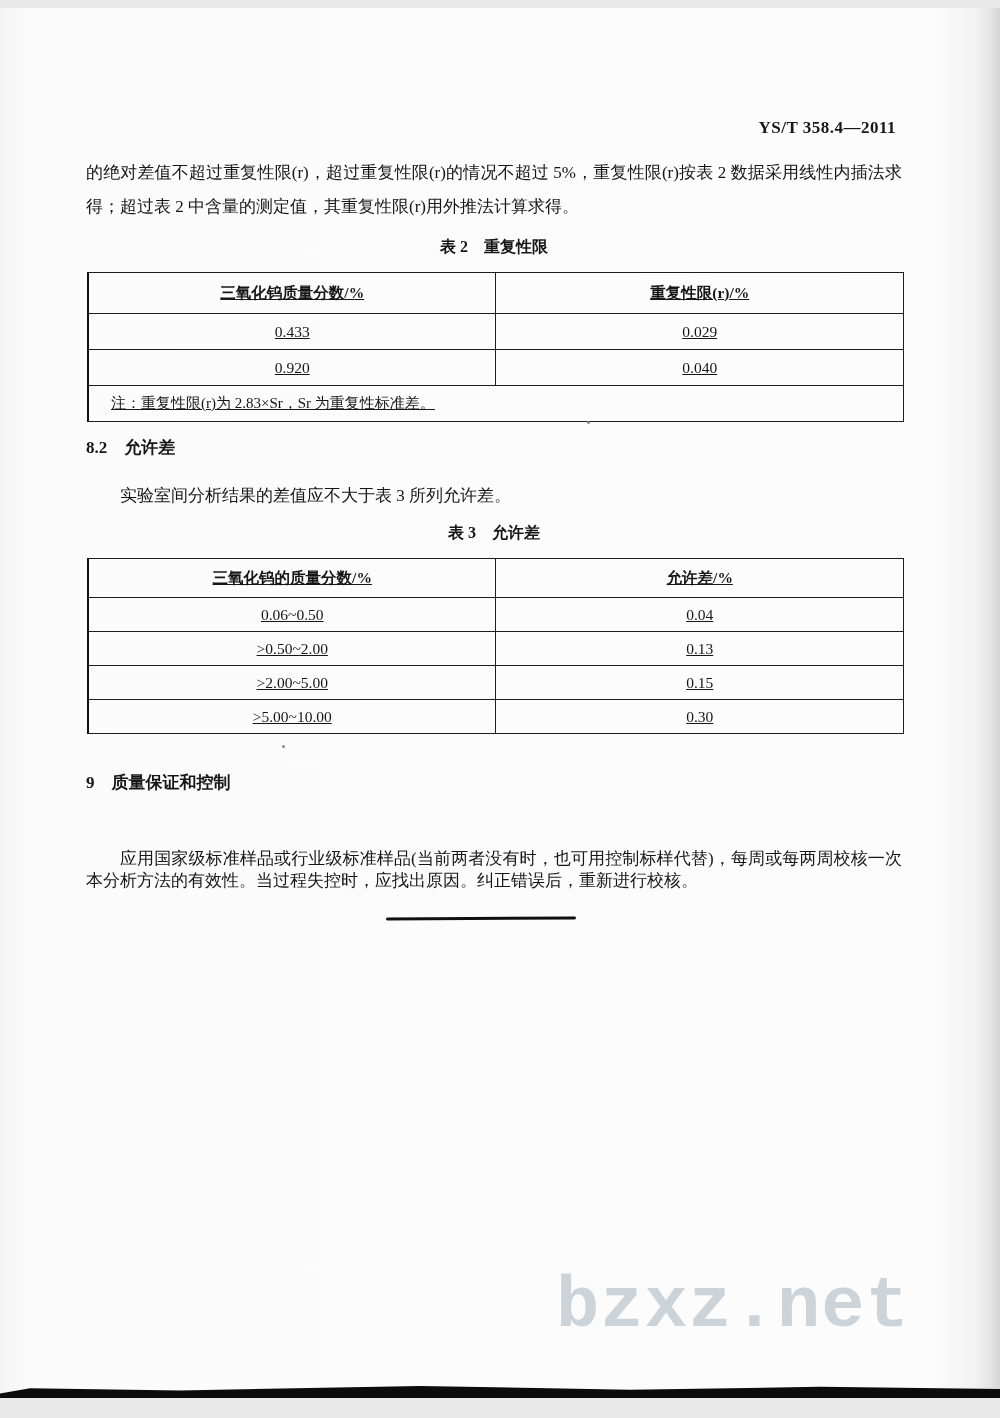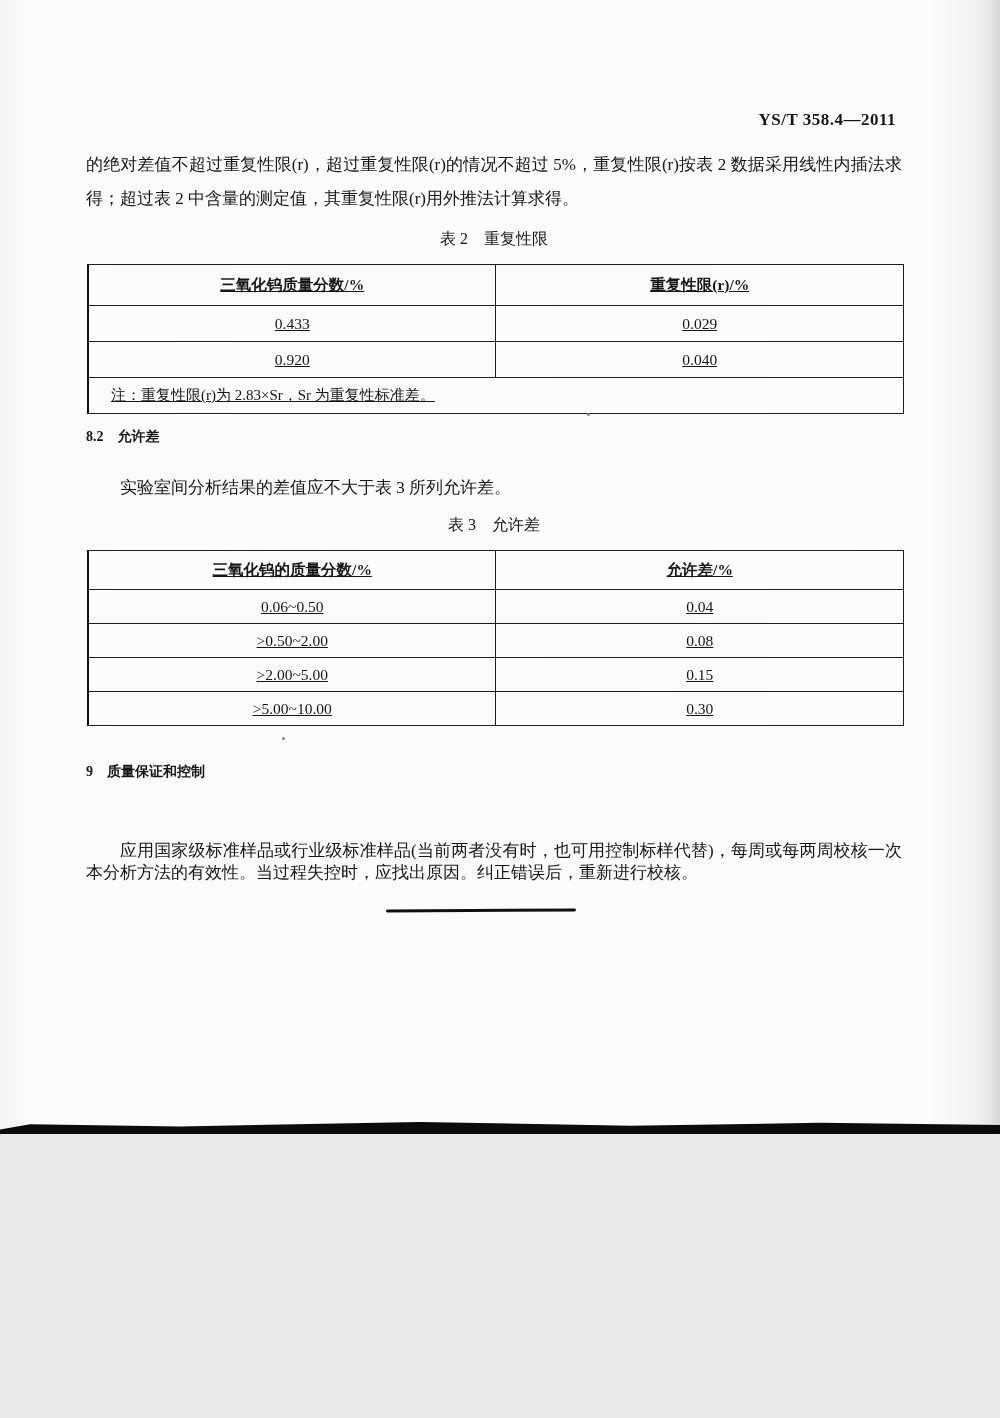--- a/index.html
+++ b/index.html
@@ -1,19 +1,19 @@
 <!DOCTYPE html>
 <html><head>
 <meta charset="utf-8">
 <style>
   html,body { margin:0; padding:0; background:#e9e9e9; }
   .scan {
     position:relative;
-    width:1000px; height:1134px;
-    margin:0 auto;
+    width:1000px; height:1390px;
+    margin:8px auto;
     background:linear-gradient(90deg,#f4f4f4 0,#fbfbfb 3%,#fcfcfc 93%,#ededed 100%);
     font-family:"Liberation Serif","DejaVu Serif",serif;
     color:#161616;
     overflow:hidden;
   }
   .scan::after{
     content:""; position:absolute; top:0; right:0; width:26px; height:100%;
     background:linear-gradient(90deg, rgba(0,0,0,0) 0, rgba(0,0,0,0.04) 60%, rgba(0,0,0,0.10) 100%);
     pointer-events:none;
   }
@@ -21,21 +21,21 @@
     position:absolute; top:110px; right:104px;
     font-size:17px; letter-spacing:.5px; font-weight:600;
   }
   .para{
     position:absolute; left:86px; width:816px;
     font-size:17px; line-height:34px; text-align:justify;
   }
   .para.indent{ text-indent:2em; }
   .tbl-title{
     position:absolute; left:86px; width:816px;
-    text-align:center; font-weight:normal; font-size:16px;
+    text-align:center; font-weight:bold; font-size:16px;
   }
   table.tbl{
     position:absolute; left:87px; width:817px;
     border-collapse:collapse;
     font-size:15.5px;
     table-layout:fixed;
     text-decoration:underline;
   }
   table.tbl, table.tbl th, table.tbl td{
     border:1px solid #1d1d1d;
@@ -45,21 +45,21 @@
     font-weight:bold; text-align:center; height:38px; font-size:15.5px;
   }
   table.tbl td{ text-align:center; height:33px; }
   table.tbl td.note{
     text-align:left; padding-left:22px; font-size:15px; height:33px;
   }
   #table3 th{ height:36px; }
   #table3 td{ height:31px; }
   .sec-heading{
     position:absolute; left:86px;
-    font-weight:bold; font-size:14px;
+    font-weight:bold; font-size:17px;
   }
   .end-rule{
     position:absolute; top:909px; left:386px; width:190px; height:3px;
     background:#101010; transform:rotate(-0.3deg); border-radius:2px;
   }
   .watermark{
     position:absolute; top:1258px; left:556px;
     font-family:Liberation Mono, monospace;
     font-weight:bold; font-size:72px; letter-spacing:1px;
     color:#ccd4da; user-select:none;
@@ -120,21 +120,21 @@
         <th style="width:50%;">允许差/%</th>
       </tr>
     </thead>
     <tbody>
       <tr>
         <td>0.06~0.50</td>
         <td>0.04</td>
       </tr>
       <tr>
         <td>&gt;0.50~2.00</td>
-        <td>0.08</td>
+        <td>0.13</td>
       </tr>
       <tr>
         <td>&gt;2.00~5.00</td>
         <td>0.15</td>
       </tr>
       <tr>
         <td>&gt;5.00~10.00</td>
         <td>0.30</td>
       </tr>
     </tbody>

